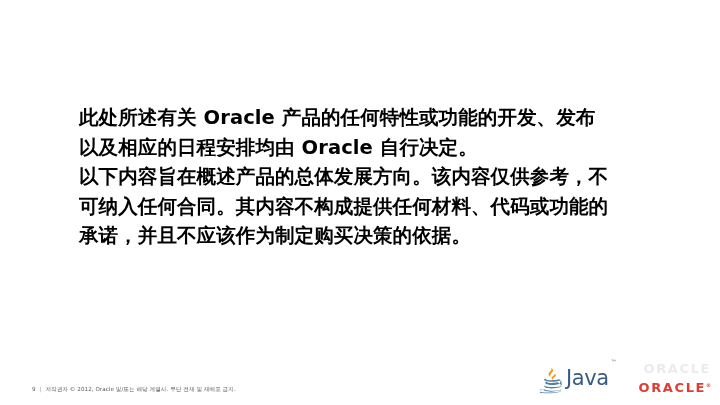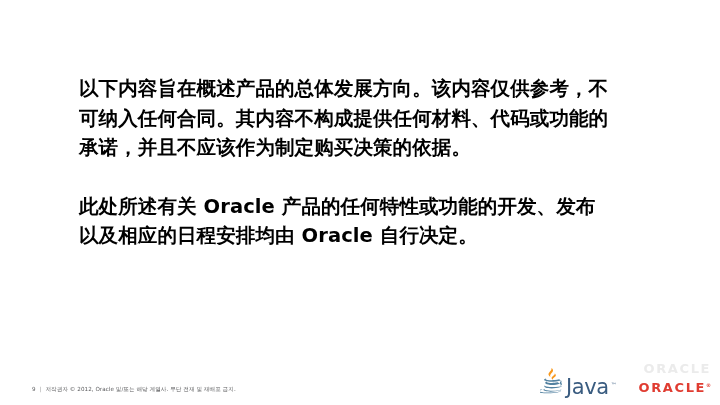--- a/index.html
+++ b/index.html
@@ -65,21 +65,21 @@
     font-family: "DejaVu Sans", "Liberation Sans", sans-serif;
     letter-spacing: 0.05px;
   }
 
   
   .java-logo {
     position: absolute;
     left: 540px;
     bottom: 8px;
     display: flex;
-    align-items: flex-end;
+    align-items: flex-start;
     gap: 2px;
     height: 30px;
   }
   .java-cup-wrap {
     width: 24px;
     height: 30px;
     position: relative;
     display: block;
   }
   .java-word {
@@ -127,22 +127,22 @@
     vertical-align: super;
     letter-spacing: 0;
   }
 </style>
 </head>
 <body>
 
 <div id="slide">
 
   <div class="body-block">
+    <p class="para second">此处所述有关 Oracle 产品的任何特性或功能的开发、发布以及相应的日程安排均由 Oracle 自行决定。</p>
     <p class="para">以下内容旨在概述产品的总体发展方向。该内容仅供参考，不可纳入任何合同。其内容不构成提供任何材料、代码或功能的承诺，并且不应该作为制定购买决策的依据。</p>
-    <p class="para second">此处所述有关 Oracle 产品的任何特性或功能的开发、发布以及相应的日程安排均由 Oracle 自行决定。</p>
   </div>
 
   <div class="footer">
     <span class="slide-number">9</span>
     <span class="footer-sep">|</span>
     <span class="copyright">저작권자 © 2012, Oracle 및/또는 해당 계열사. 무단 전재 및 재배포 금지.</span>
   </div>
 
   <div class="java-logo">
     <span class="java-cup-wrap">

